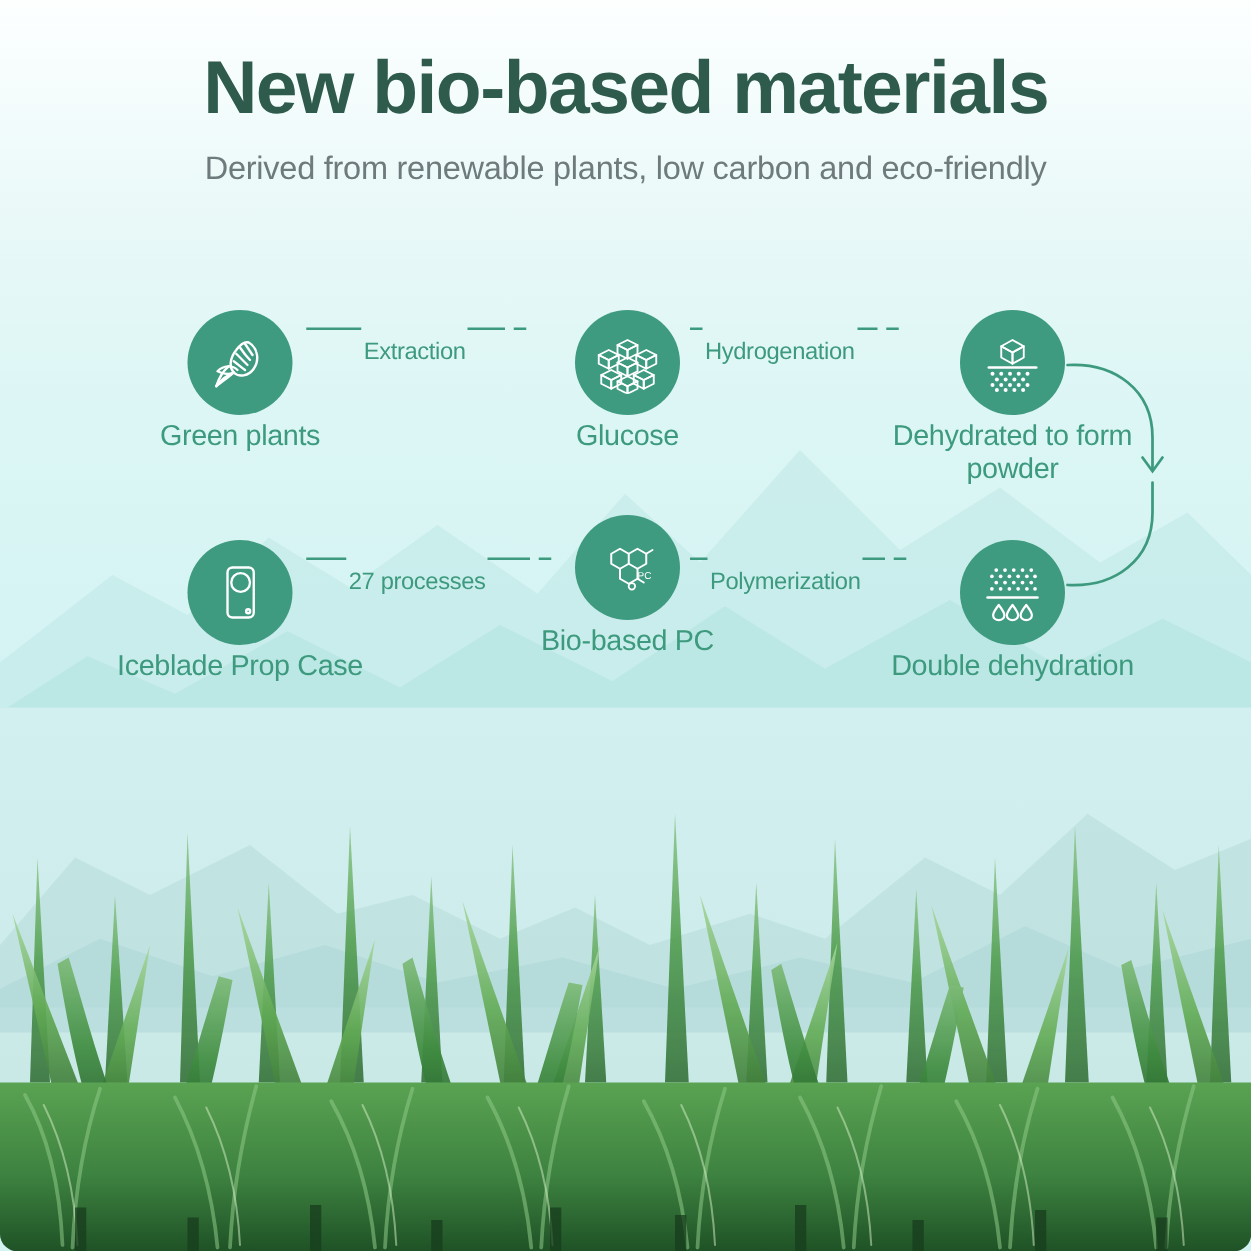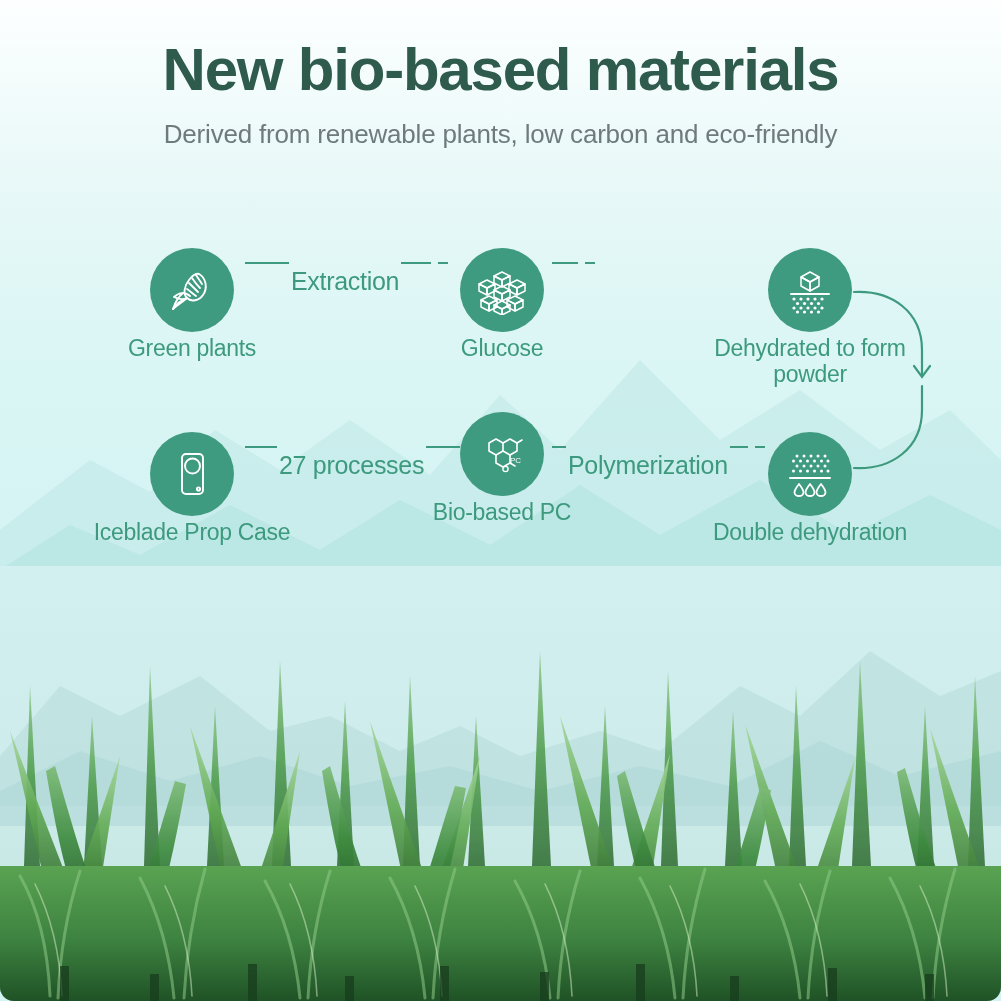--- a/index.html
+++ b/index.html
@@ -107,21 +107,21 @@
     display: flex;
     align-items: center;
     height: 30px;
     top: 27px;
   }
   .conn-line {
     height: 2px;
     background: #3d9a7e;
   }
   .conn-text {
-    font-size: 25px;
+    font-size: 19px;
     color: #3d9a7e;
     white-space: nowrap;
     letter-spacing: -0.3px;
     padding: 0 2px;
     margin-top: 37px;
   }
   .conn-dash {
     height: 2px;
     background: #3d9a7e;
     margin-left: 7px;
@@ -239,20 +239,21 @@
                 <path d="M0,8 L0,14 L8,10 L8,4 Z"></path>
             </g>
           </g>
         </svg>
       </div>
       <div class="node-label">Glucose</div>
     </div>
 
     <div class="connector" style="left:552px; top:248px;">
       <div class="conn-line" style="width:10px;"></div>
+      <div class="conn-text">Hydrogenation</div>
       <div class="conn-line" style="width:16px;"></div>
       <div class="conn-dash" style="width:10px;"></div>
     </div>
 
     <div class="node" style="left:768px; top:248px;">
       <div class="node-circle">
         <svg width="52" height="52" viewBox="0 0 52 52">
           <g fill="none" stroke="#ffffff" stroke-width="1.5" stroke-linejoin="round">
             <g transform="translate(26,8)">
               <path d="M0,0 L9,5 L0,10 L-9,5 Z"></path>

